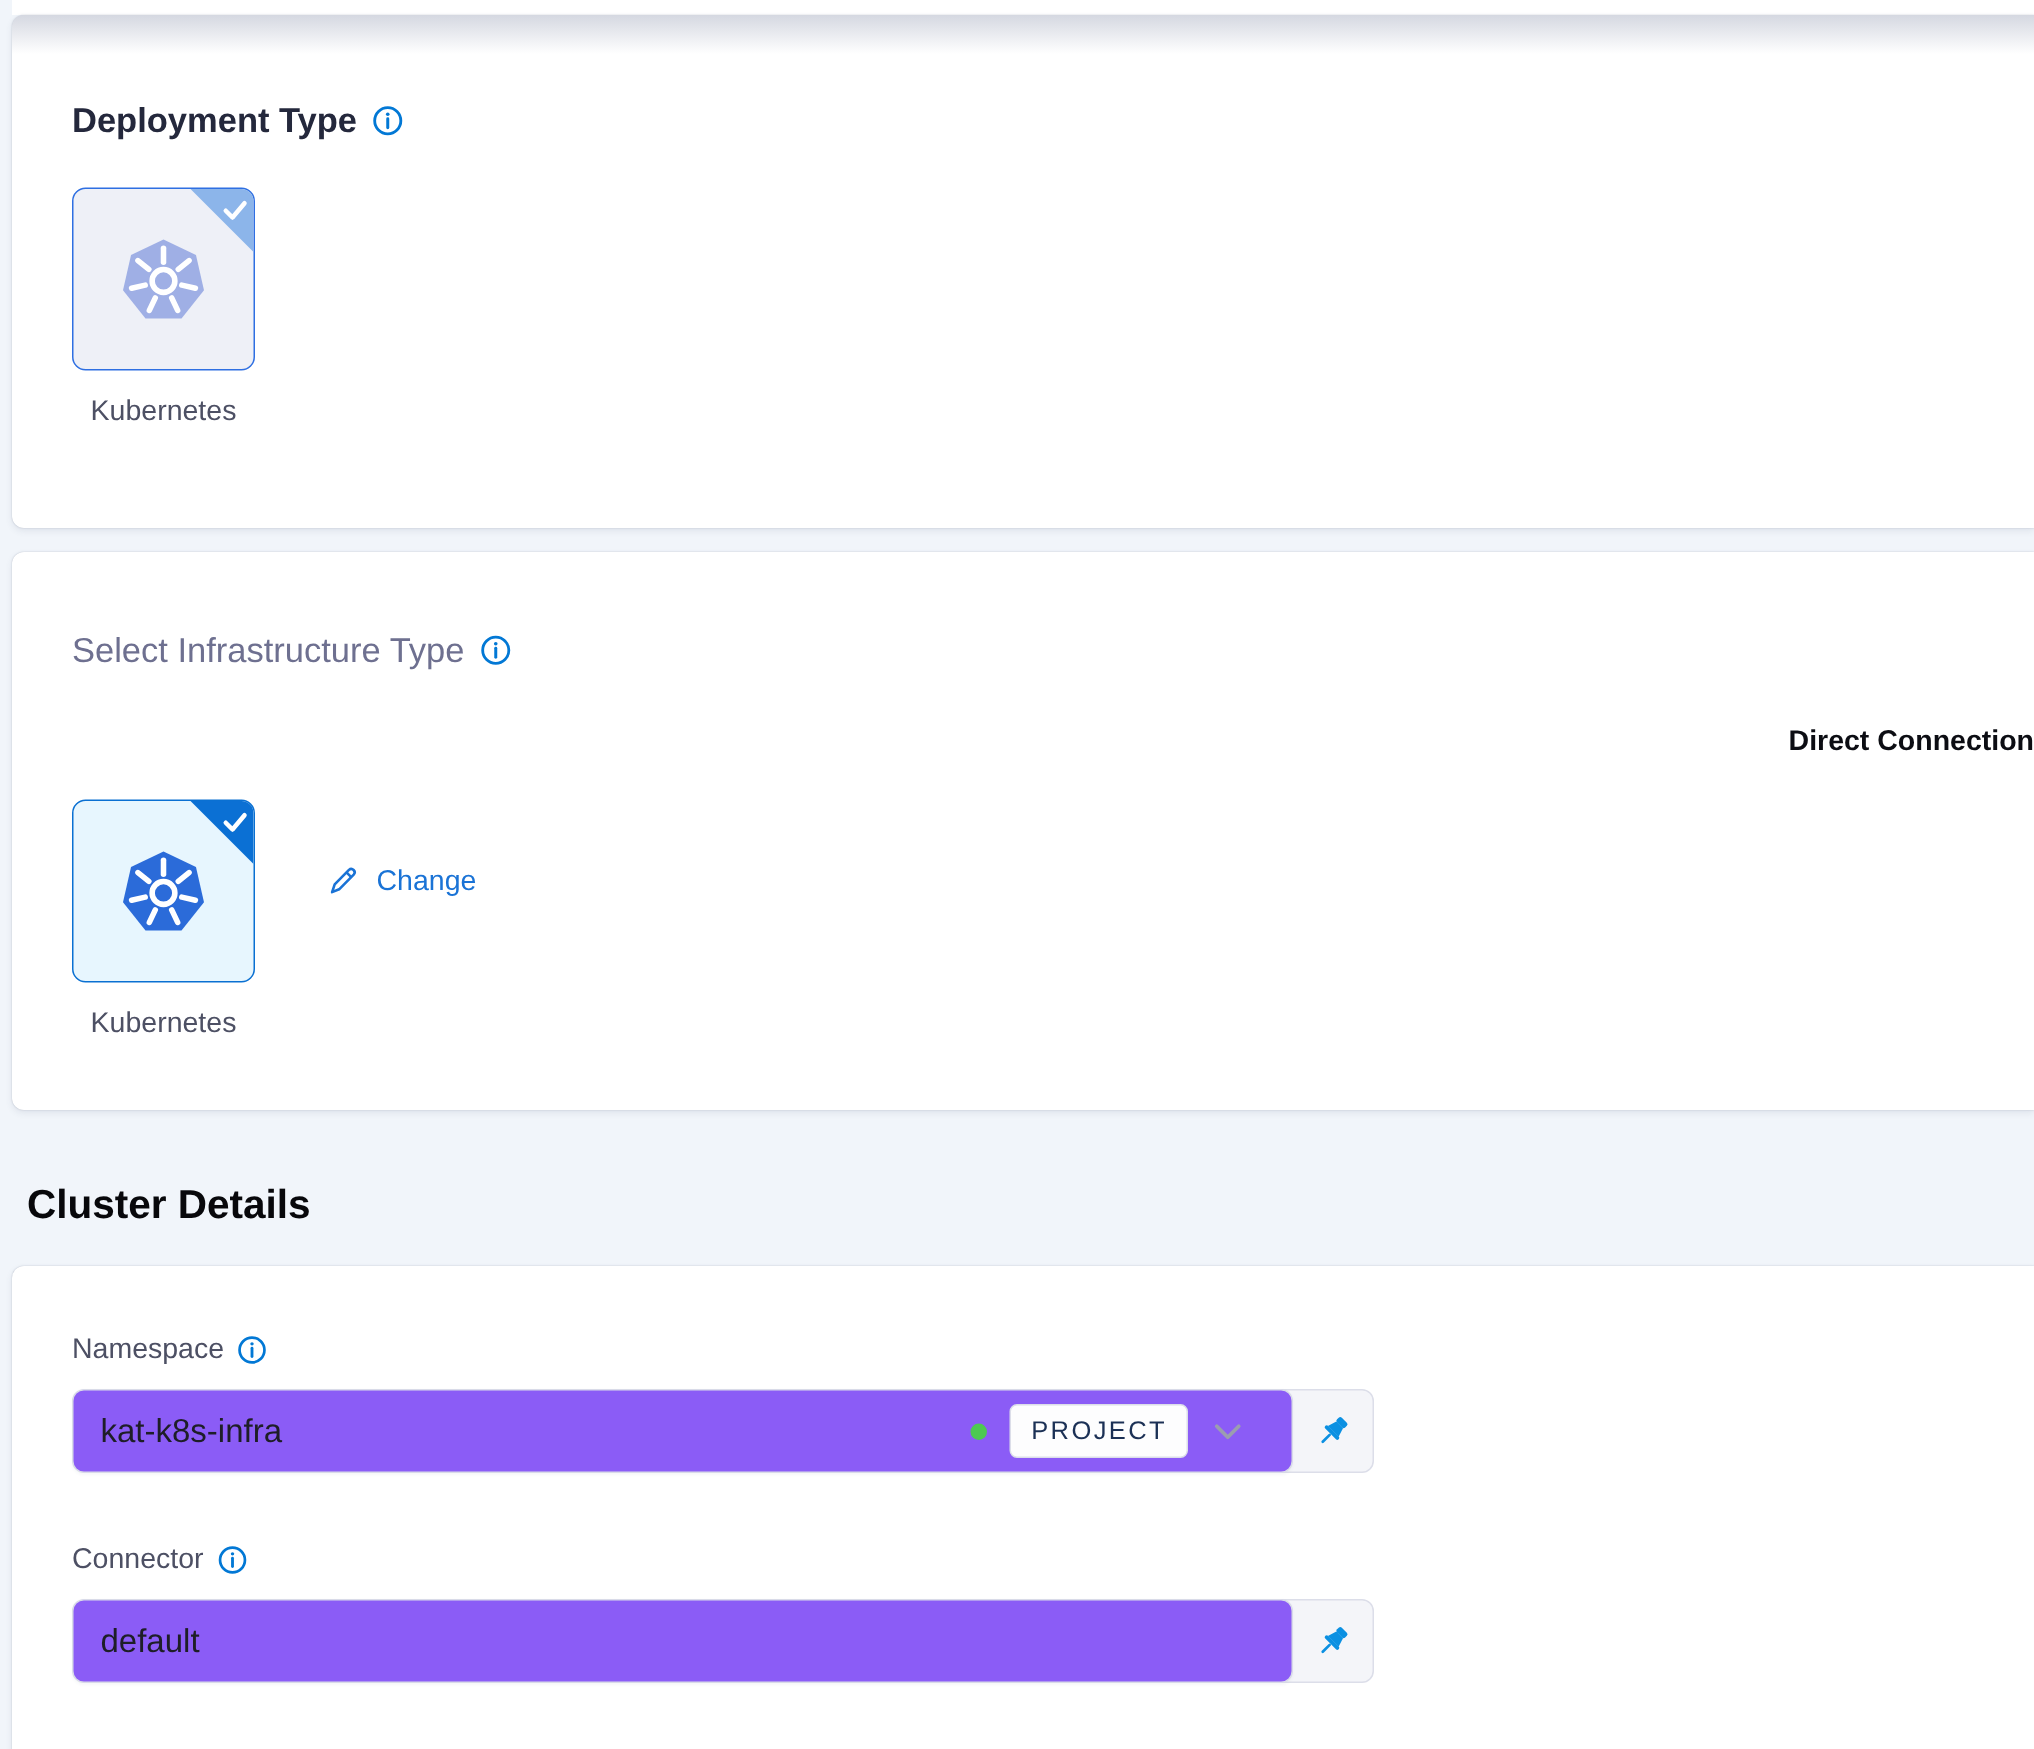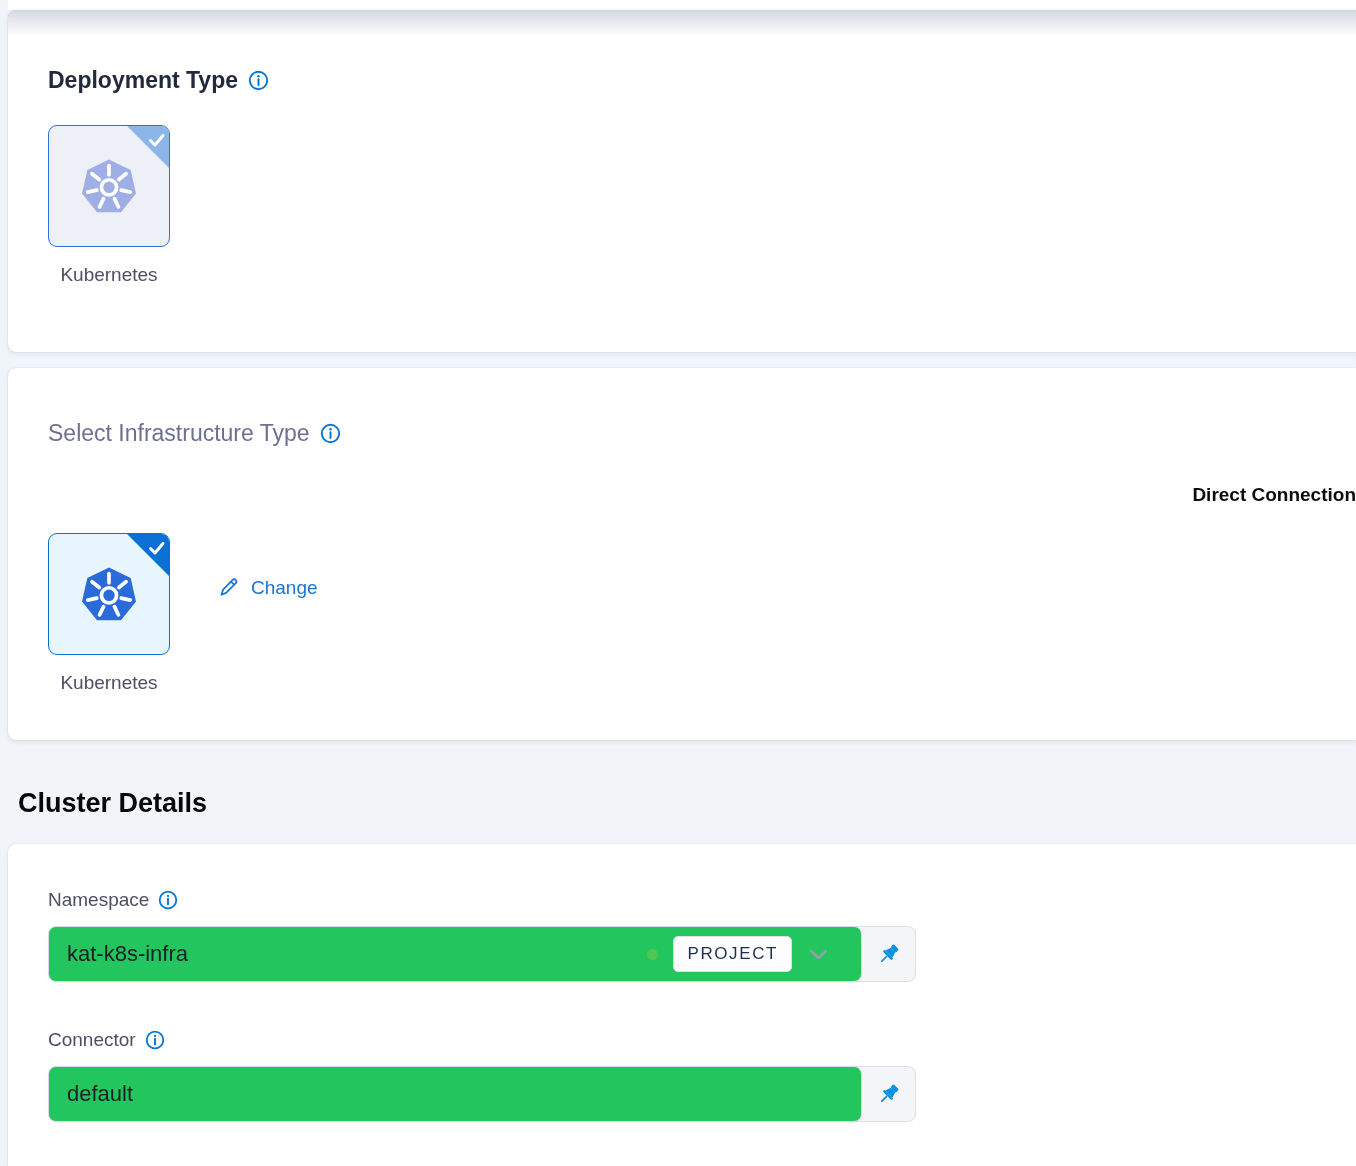--- a/index.html
+++ b/index.html
@@ -82,21 +82,21 @@
     background:#f4f5f9;border:1px solid #dcdee9;border-radius:8px;
     box-sizing:border-box;
     display:flex;align-items:center;justify-content:flex-end;
   }
   .pin-btn{
     width:54px;height:54px;display:flex;align-items:center;justify-content:center;
     cursor:pointer;
   }
   .text-input{
     position:absolute;left:0;top:0;width:814px;height:56px;
-    border:1px solid #d9dbe8;border-radius:8px;background:#22c55e;
+    border:1px solid #d9dbe8;border-radius:8px;background:#8b5cf6;
     box-sizing:border-box;
     font-family:"Liberation Sans","DejaVu Sans",sans-serif;
     font-size:22px;color:#1e1e27;padding:0 18px;
     box-shadow:0 1px 2px rgba(80,90,120,.05);
     outline:none;
   }
   .input-right{
     position:absolute;right:86px;top:0;height:56px;z-index:2;
     display:flex;align-items:center;gap:15px;
   }

